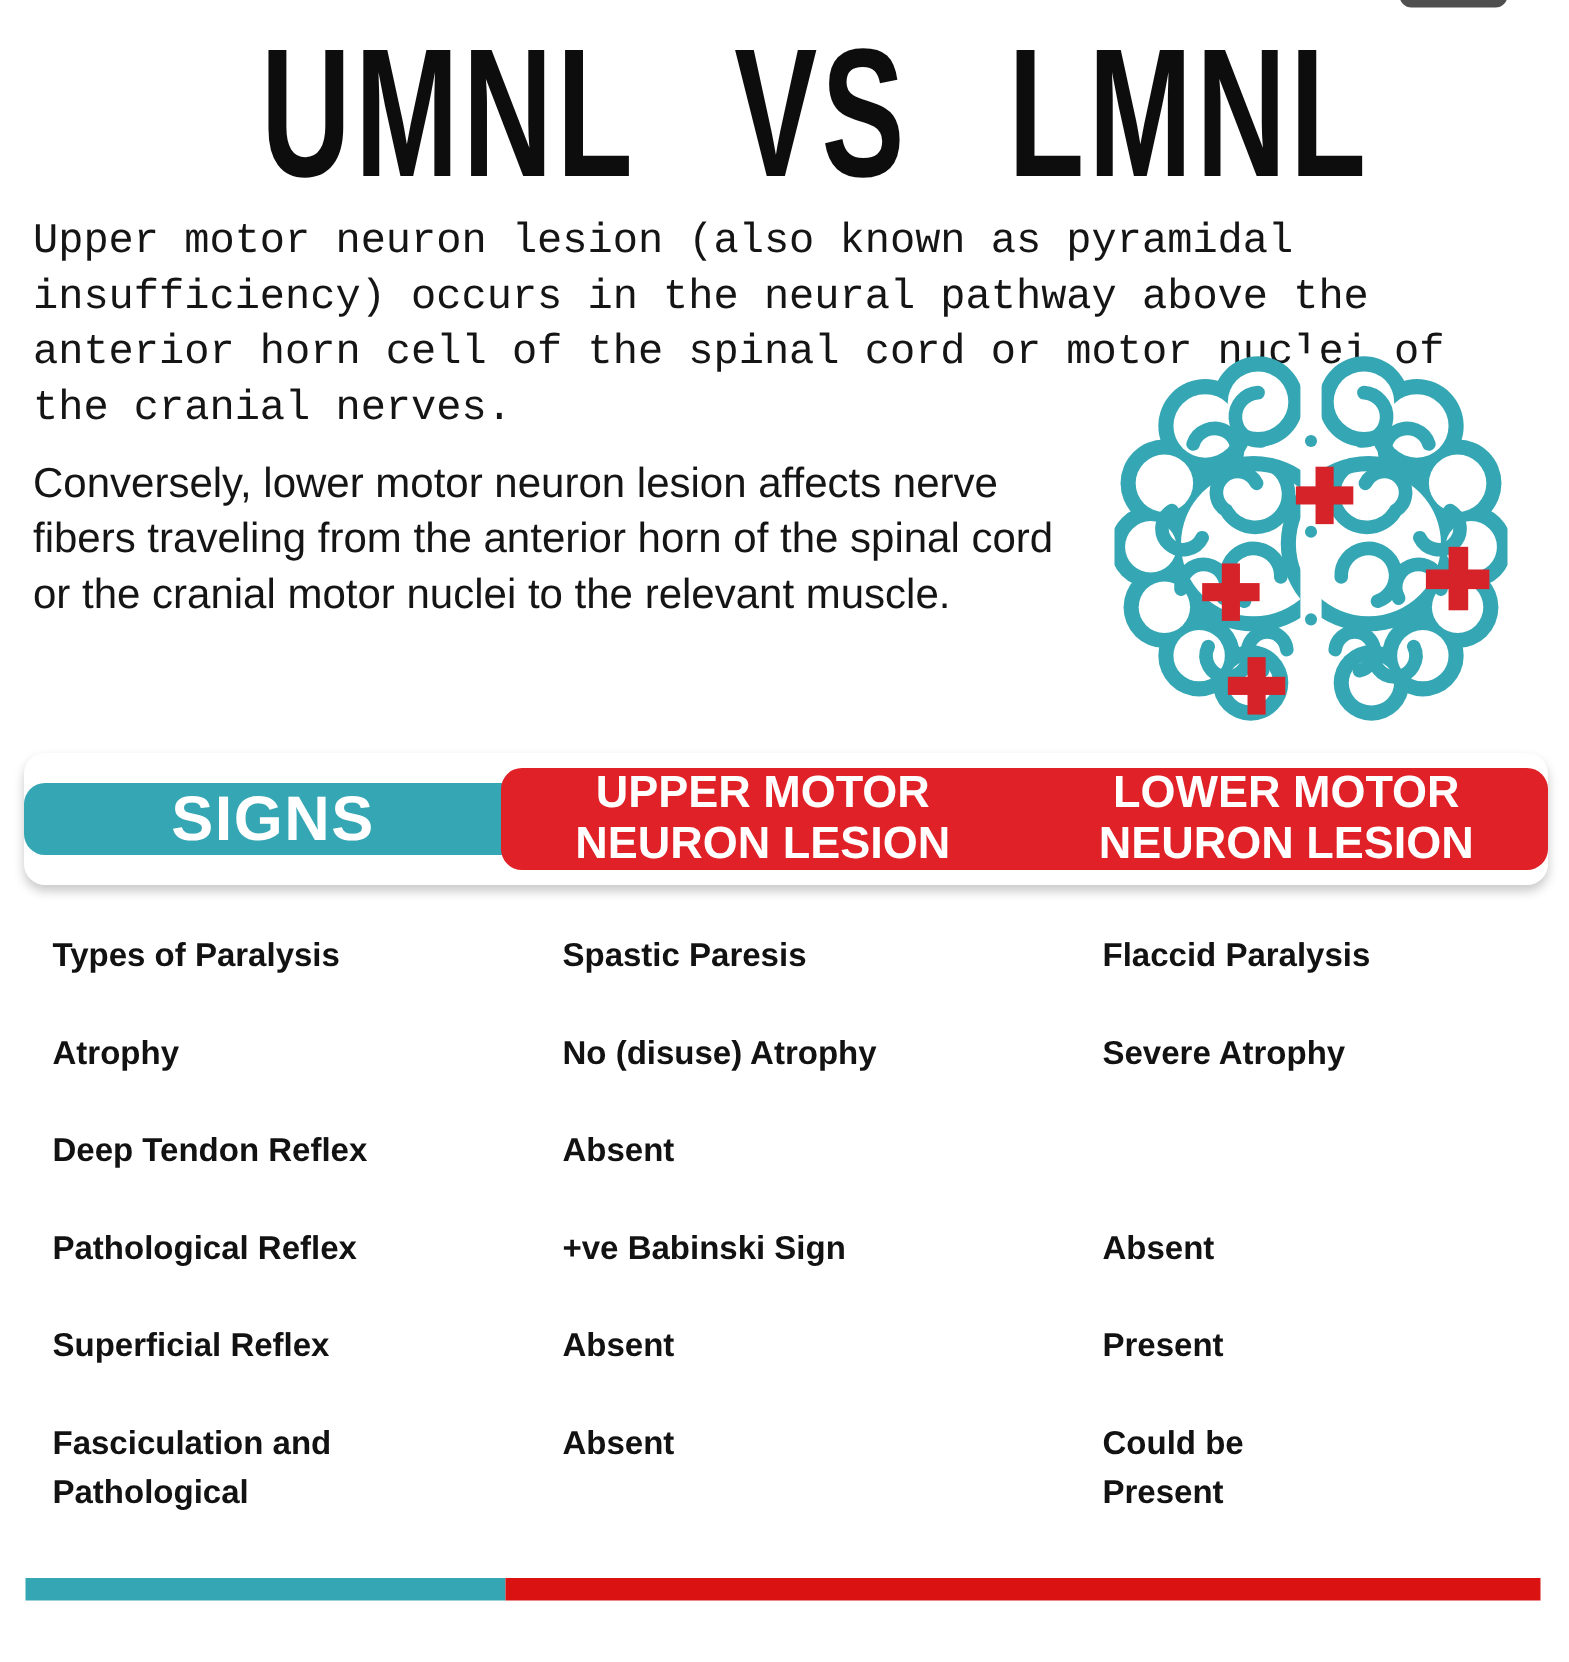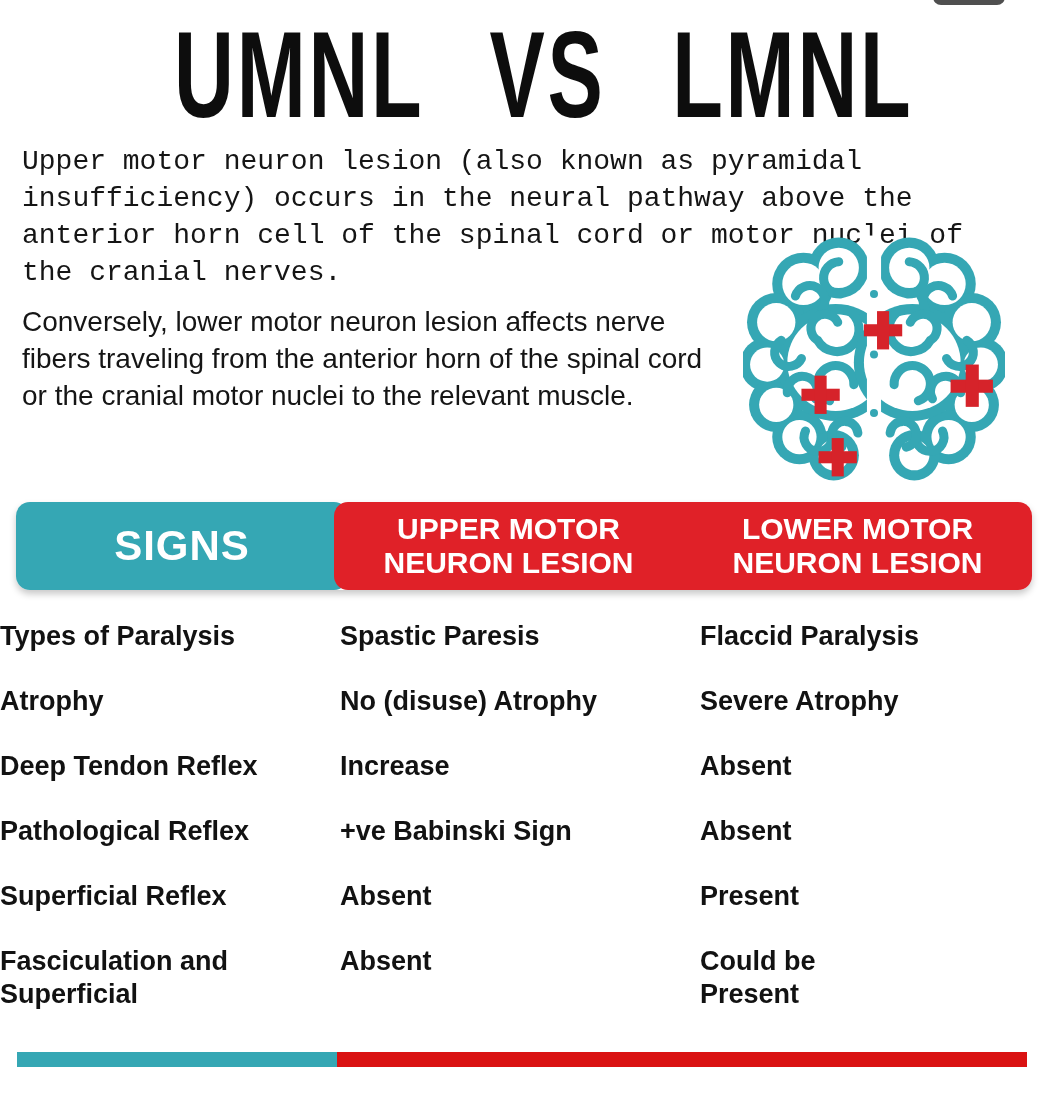--- a/index.html
+++ b/index.html
@@ -52,20 +52,21 @@
   .brain-wrap{
     position:absolute;left:743px;top:232px;width:262px;height:255px;
   }
   .brain-wrap svg{display:block;width:100%;height:100%;}
   
   .table-header{
     position:absolute;left:16px;top:502px;width:1016px;height:88px;
     display:flex;
     border-radius:14px;
     box-shadow:0 4px 7px rgba(0,0,0,0.22);
+    align-items:center;
   }
   .th-signs{
     width:332px;
     background:var(--teal);
     border-radius:14px;
     display:flex;align-items:center;justify-content:center;
     color:#ffffff;
     font-weight:bold;
     font-size:42px;
     letter-spacing:1px;
@@ -88,22 +89,23 @@
     text-align:center;
     white-space:pre-line;
   }
   
   .table-body{
     position:absolute;left:0;top:620px;width:1046px;
   }
   .t-row{
     display:grid;
     grid-template-columns:340px 360px auto;
+    padding-left:35px;
     margin-bottom:32px;
-    font-size:27px;
+    font-size:22px;
     font-weight:600;
     line-height:33px;
     color:#121212;
   }
   .t-cell{white-space:pre-line;padding-right:10px;}
   
   .bottom-bar{
     position:absolute;left:17px;top:1052px;width:1010px;height:15px;
     display:flex;
   }
@@ -210,36 +212,35 @@
       <div class="t-cell">Spastic Paresis</div>
       <div class="t-cell">Flaccid Paralysis</div>
     </div>
     <div class="t-row">
       <div class="t-cell">Atrophy</div>
       <div class="t-cell">No (disuse) Atrophy</div>
       <div class="t-cell">Severe Atrophy</div>
     </div>
     <div class="t-row">
       <div class="t-cell">Deep Tendon Reflex</div>
-      <div class="t-cell">Increase</div>
       <div class="t-cell">Absent</div>
     </div>
     <div class="t-row">
       <div class="t-cell">Pathological Reflex</div>
       <div class="t-cell">+ve Babinski Sign</div>
       <div class="t-cell">Absent</div>
     </div>
     <div class="t-row">
       <div class="t-cell">Superficial Reflex</div>
       <div class="t-cell">Absent</div>
       <div class="t-cell">Present</div>
     </div>
     <div class="t-row">
       <div class="t-cell">Fasciculation and
-Superficial</div>
+Pathological</div>
       <div class="t-cell">Absent</div>
       <div class="t-cell">Could be
 Present</div>
     </div>
   </div>
 
   <div class="bottom-bar">
     <div class="bb-teal"></div>
     <div class="bb-red"></div>
   </div>

